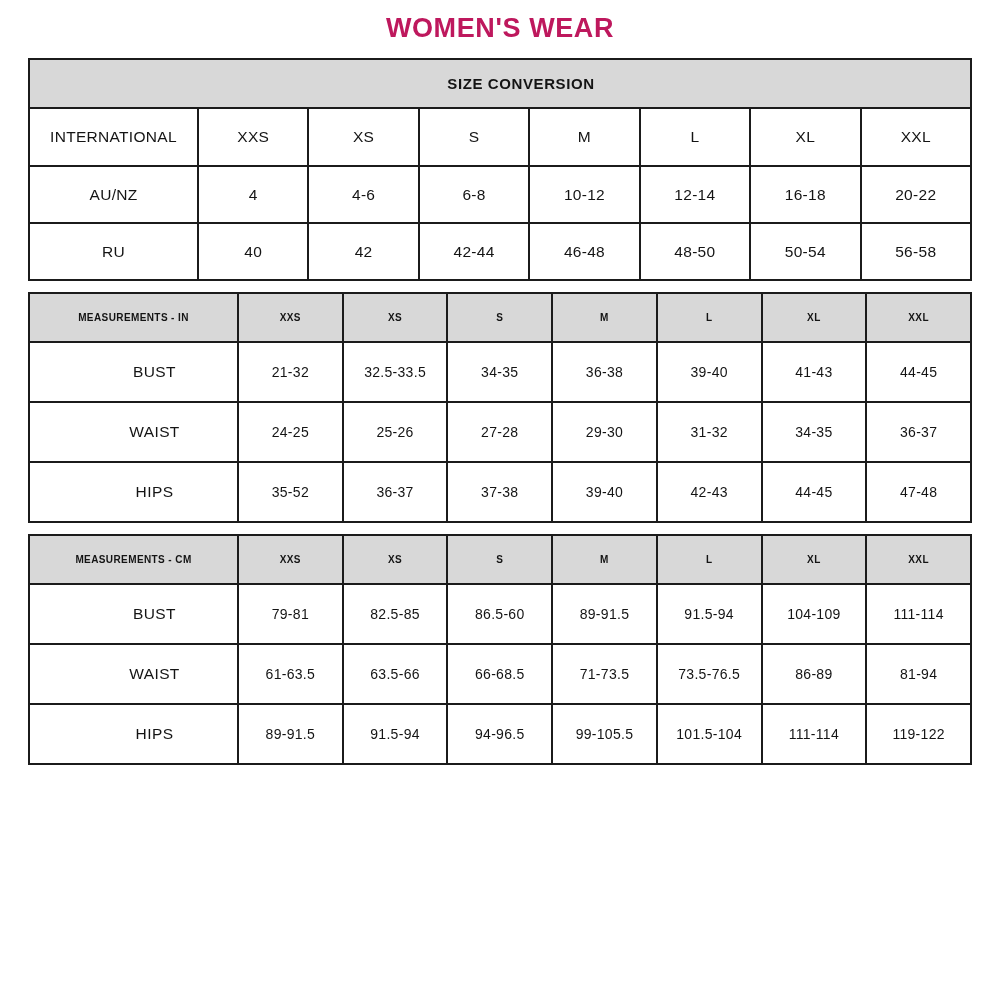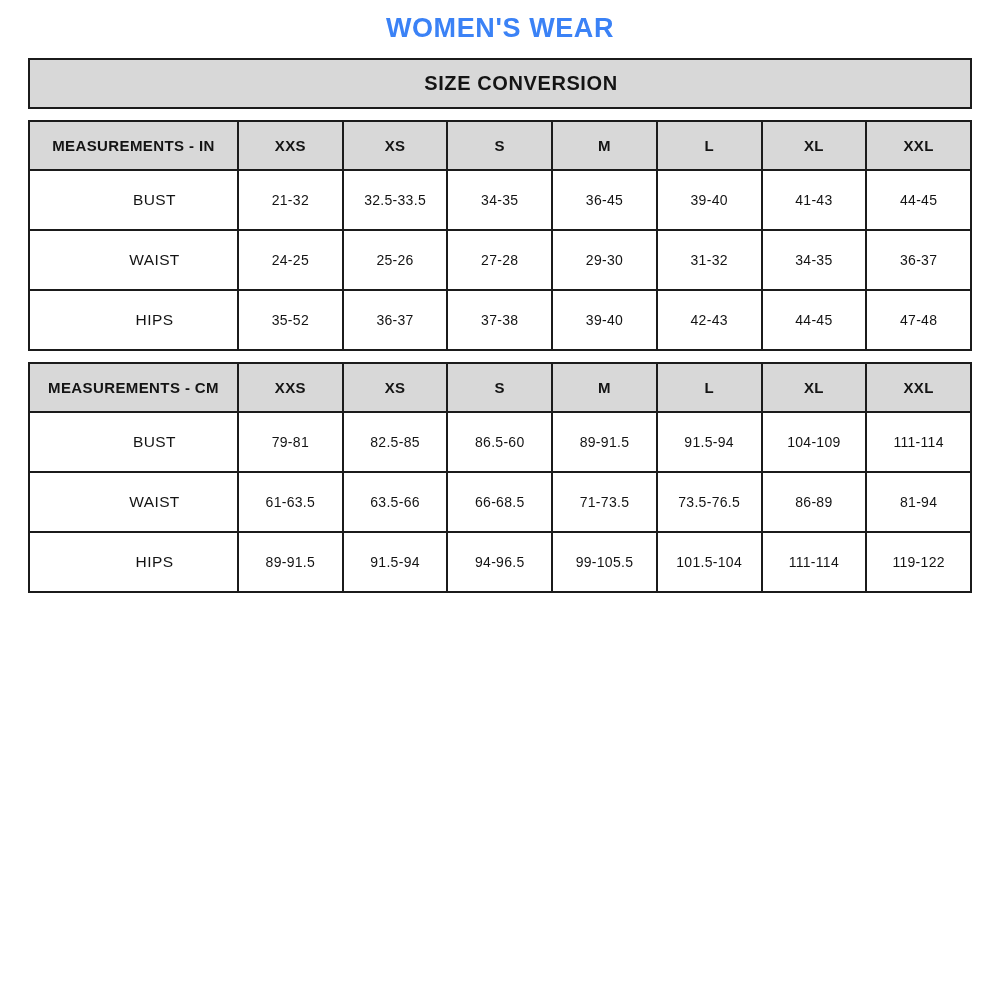--- a/index.html
+++ b/index.html
@@ -1,47 +1,77 @@
 <!DOCTYPE html>
 <html><head>
 <meta charset="utf-8">
 <style>
   html,body{margin:0;padding:0;background:#ffffff;}
   body{width:1000px;height:1000px;font-family:"Liberation Sans","DejaVu Sans",sans-serif;color:#141414;}
   .page{box-sizing:border-box;width:1000px;height:1000px;padding:13px 28px 10px;}
-  .title{margin:0 0 14px 0;text-align:center;font-size:27px;font-weight:700;letter-spacing:0.6px;color:#3b82f6;}
+  .title{margin:0 0 14px 0;text-align:center;font-size:27px;font-weight:700;letter-spacing:0.6px;color:#be185d;}
   table{border-collapse:collapse;table-layout:fixed;width:944px;margin:0 0 11px 0;}
   th,td{border:2px solid #1b1b1b;text-align:center;vertical-align:middle;padding:0 2px;overflow:hidden;}
   
-  .t1 .section-row th{background:#d8d8d8;height:47px;font-size:20px;font-weight:700;letter-spacing:0.6px;padding-left:44px;}
+  .t1 .section-row th{background:#d8d8d8;height:47px;font-size:15px;font-weight:700;letter-spacing:0.6px;padding-left:44px;}
   .t1 .cols-row th{height:56px;font-size:15.5px;font-weight:400;background:#ffffff;letter-spacing:0.3px;}
   .t1 td{height:55px;font-size:15.5px;font-weight:400;letter-spacing:0.3px;}
   
-  .tm .cols-row th{background:#d8d8d8;height:47px;font-size:15px;font-weight:700;letter-spacing:0.4px;}
+  .tm .cols-row th{background:#d8d8d8;height:47px;font-size:10px;font-weight:700;letter-spacing:0.4px;}
   .tm td{height:58px;font-size:14px;font-weight:400;letter-spacing:0.3px;}
   .tm td.rowlabel{font-size:15.5px;letter-spacing:0.4px;padding-left:44px;}
 </style>
 </head>
 <body>
 
 <div class="page">
 
   <h1 class="title">WOMEN'S WEAR</h1>
 
   <table class="t1">
     <colgroup>
         <col style="width:169px">
         <col span="7">
       </colgroup>
     <thead>
       <tr class="section-row">
         <th colspan="8">SIZE CONVERSION</th>
       </tr>
+      <tr class="cols-row">
+        <th>INTERNATIONAL</th>
+        <th>XXS</th>
+        <th>XS</th>
+        <th>S</th>
+        <th>M</th>
+        <th>L</th>
+        <th>XL</th>
+        <th>XXL</th>
+      </tr>
     </thead>
     <tbody>
+      <tr>
+        <td>AU/NZ</td>
+        <td>4</td>
+        <td>4-6</td>
+        <td>6-8</td>
+        <td>10-12</td>
+        <td>12-14</td>
+        <td>16-18</td>
+        <td>20-22</td>
+      </tr>
+      <tr>
+        <td>RU</td>
+        <td>40</td>
+        <td>42</td>
+        <td>42-44</td>
+        <td>46-48</td>
+        <td>48-50</td>
+        <td>50-54</td>
+        <td>56-58</td>
+      </tr>
     </tbody>
   </table>
 
   <table class="tm">
     <colgroup>
         <col style="width:209px">
         <col span="7">
       </colgroup>
     <thead>
       <tr class="cols-row">
@@ -54,21 +84,21 @@
         <th>XL</th>
         <th>XXL</th>
       </tr>
     </thead>
     <tbody>
       <tr>
         <td class="rowlabel">BUST</td>
         <td>21-32</td>
         <td>32.5-33.5</td>
         <td>34-35</td>
-        <td>36-45</td>
+        <td>36-38</td>
         <td>39-40</td>
         <td>41-43</td>
         <td>44-45</td>
       </tr>
       <tr>
         <td class="rowlabel">WAIST</td>
         <td>24-25</td>
         <td>25-26</td>
         <td>27-28</td>
         <td>29-30</td>

